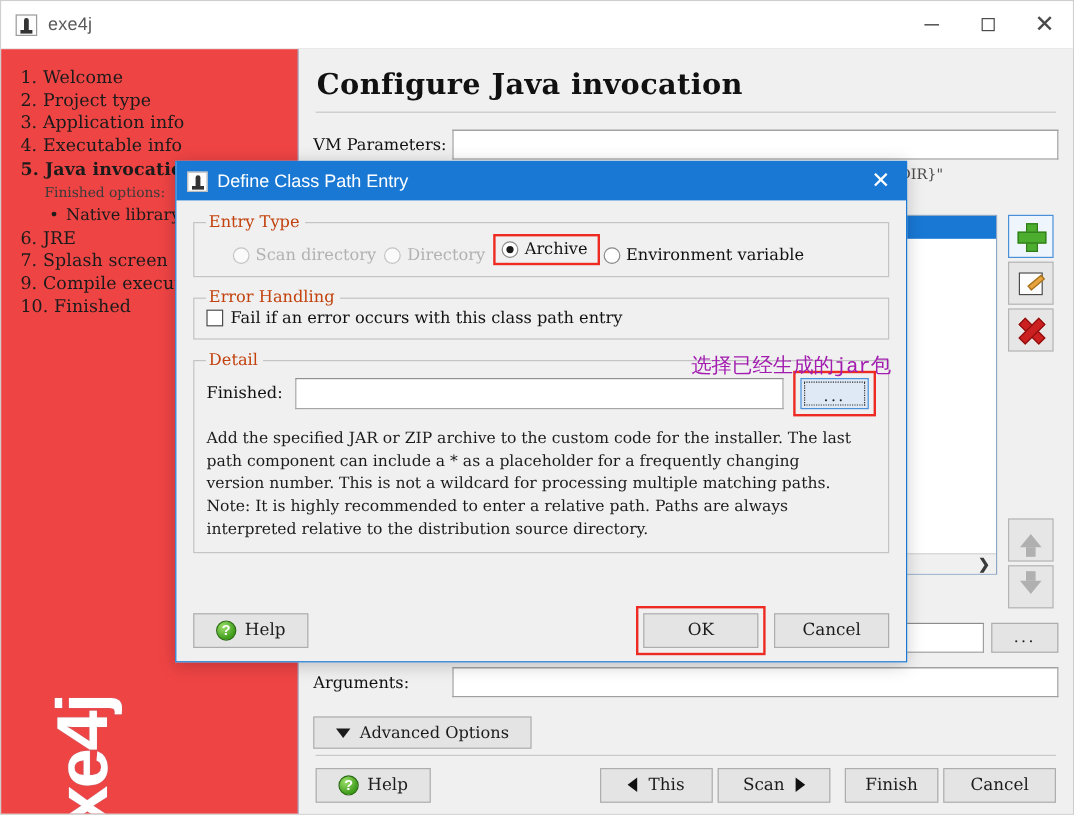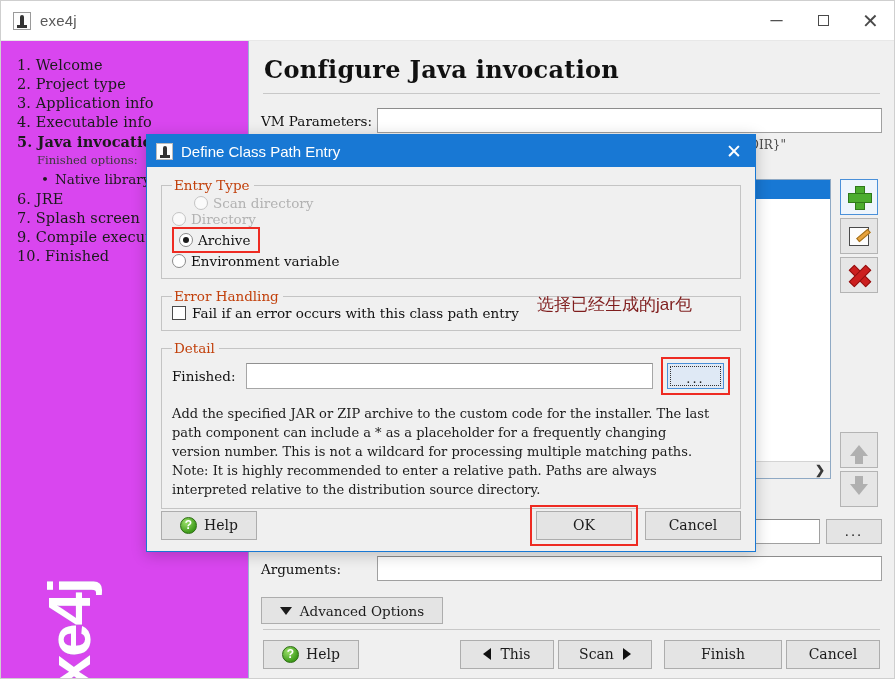--- a/index.html
+++ b/index.html
@@ -54,21 +54,21 @@
   .wc-max { font-size: 13px; }
   .wc-close { font-size: 20px; }
   .wc-max .sq { width: 11px; height: 11px; border: 1px solid #4a4a4a; }
 
   
   #win-body { flex: 1; display: flex; min-height: 0; position: relative; }
 
   
   #sidebar {
     width: 248px; min-width: 248px;
-    background: #d946ef;
+    background: #ef4444;
     border-right: 1px solid #9ab6d4;
     padding: 14px 0 0 0;
     position: relative;
     overflow: hidden;
   }
   .nav-item {
     font-size: 14.5px; color: #1b1b1b;
     padding: 1.5px 0 1.5px 16px;
     white-space: nowrap;
     letter-spacing: .1px;
@@ -244,21 +244,21 @@
     width: 17px; height: 17px; border-radius: 50%;
     background: radial-gradient(circle at 34% 30%, #9ce06a, #3f9c1b 70%);
     border: 1px solid #2b6b12; margin-right: 7px;
     display: flex; align-items: center; justify-content: center;
     font-family: "Liberation Sans", sans-serif;
     font-size: 12px; font-weight: bold; color: #ffffff; line-height: 1;
   }
   #footer .spacer { flex: 1; }
   #btn-back { width: 94px; }
   #btn-next { width: 94px; margin-left: 4px; }
-  #btn-finish { width: 118px; margin-left: 12px; }
+  #btn-finish { width: 78px; margin-left: 12px; }
   #btn-cancel { width: 94px; margin-left: 4px; }
   .tri-left {
     width: 0; height: 0; margin-right: 9px;
     border-top: 6px solid transparent; border-bottom: 6px solid transparent;
     border-right: 8px solid #111;
   }
   .tri-right {
     width: 0; height: 0; margin-left: 9px;
     border-top: 6px solid transparent; border-bottom: 6px solid transparent;
     border-left: 8px solid #111;
@@ -302,21 +302,21 @@
   }
   #dlg-content { flex: 1; padding: 10px 14px 0 14px; min-height: 0; }
 
   fieldset.group {
     border: 1px solid #c4c4c4; margin: 0 0 9px 0; padding: 0 10px 9px 10px;
     background: #f0f0f0;
   }
   fieldset.group legend {
     font-size: 13.5px; color: #c2410c; padding: 0 4px 0 2px;
   }
-  .radio-line { display: flex; align-items: flex-start; padding-top: 2px; flex-direction: column; }
+  .radio-line { display: flex; align-items: flex-end; padding-top: 2px; }
   .radio-opt { display: flex; align-items: center; margin-right: 7px; }
   .rb {
     width: 14px; height: 14px; border-radius: 50%;
     border: 1.6px solid #8a8a8a; background: #ffffff;
     margin-right: 5px; flex: none; position: relative;
   }
   .rb.disabled { border-color: #c4c4c4; background: #fafafa; }
   .rb.checked::after {
     content: ""; position: absolute; left: 2.6px; top: 2.6px;
     width: 6px; height: 6px; border-radius: 50%; background: #1b1b1b;
@@ -367,23 +367,23 @@
     height: 52px; min-height: 52px;
     display: flex; align-items: center; padding: 0 14px;
   }
   #dlg-footer .spacer { flex: 1; }
   #dlg-ok-wrap { border: 2.5px solid #ee2b22; padding: 4px; }
   #dlg-ok { width: 96px; }
   #dlg-cancel { width: 96px; margin-left: 7px; }
 
   
   #annotation {
-    position: absolute; left: 536px; top: 292px;
-    font-family: Liberation Sans, sans-serif;
-    font-size: 17px; color: #7f1d1d; white-space: nowrap;
+    position: absolute; left: 575px; top: 292px;
+    font-family: Liberation Mono, monospace;
+    font-size: 17px; color: #a21caf; white-space: nowrap;
     z-index: 60;
   }
 </style>
 </head>
 <body>
 
 <div id="app-window">
 
   <div id="title-bar">
     <div class="app-icon"></div>

